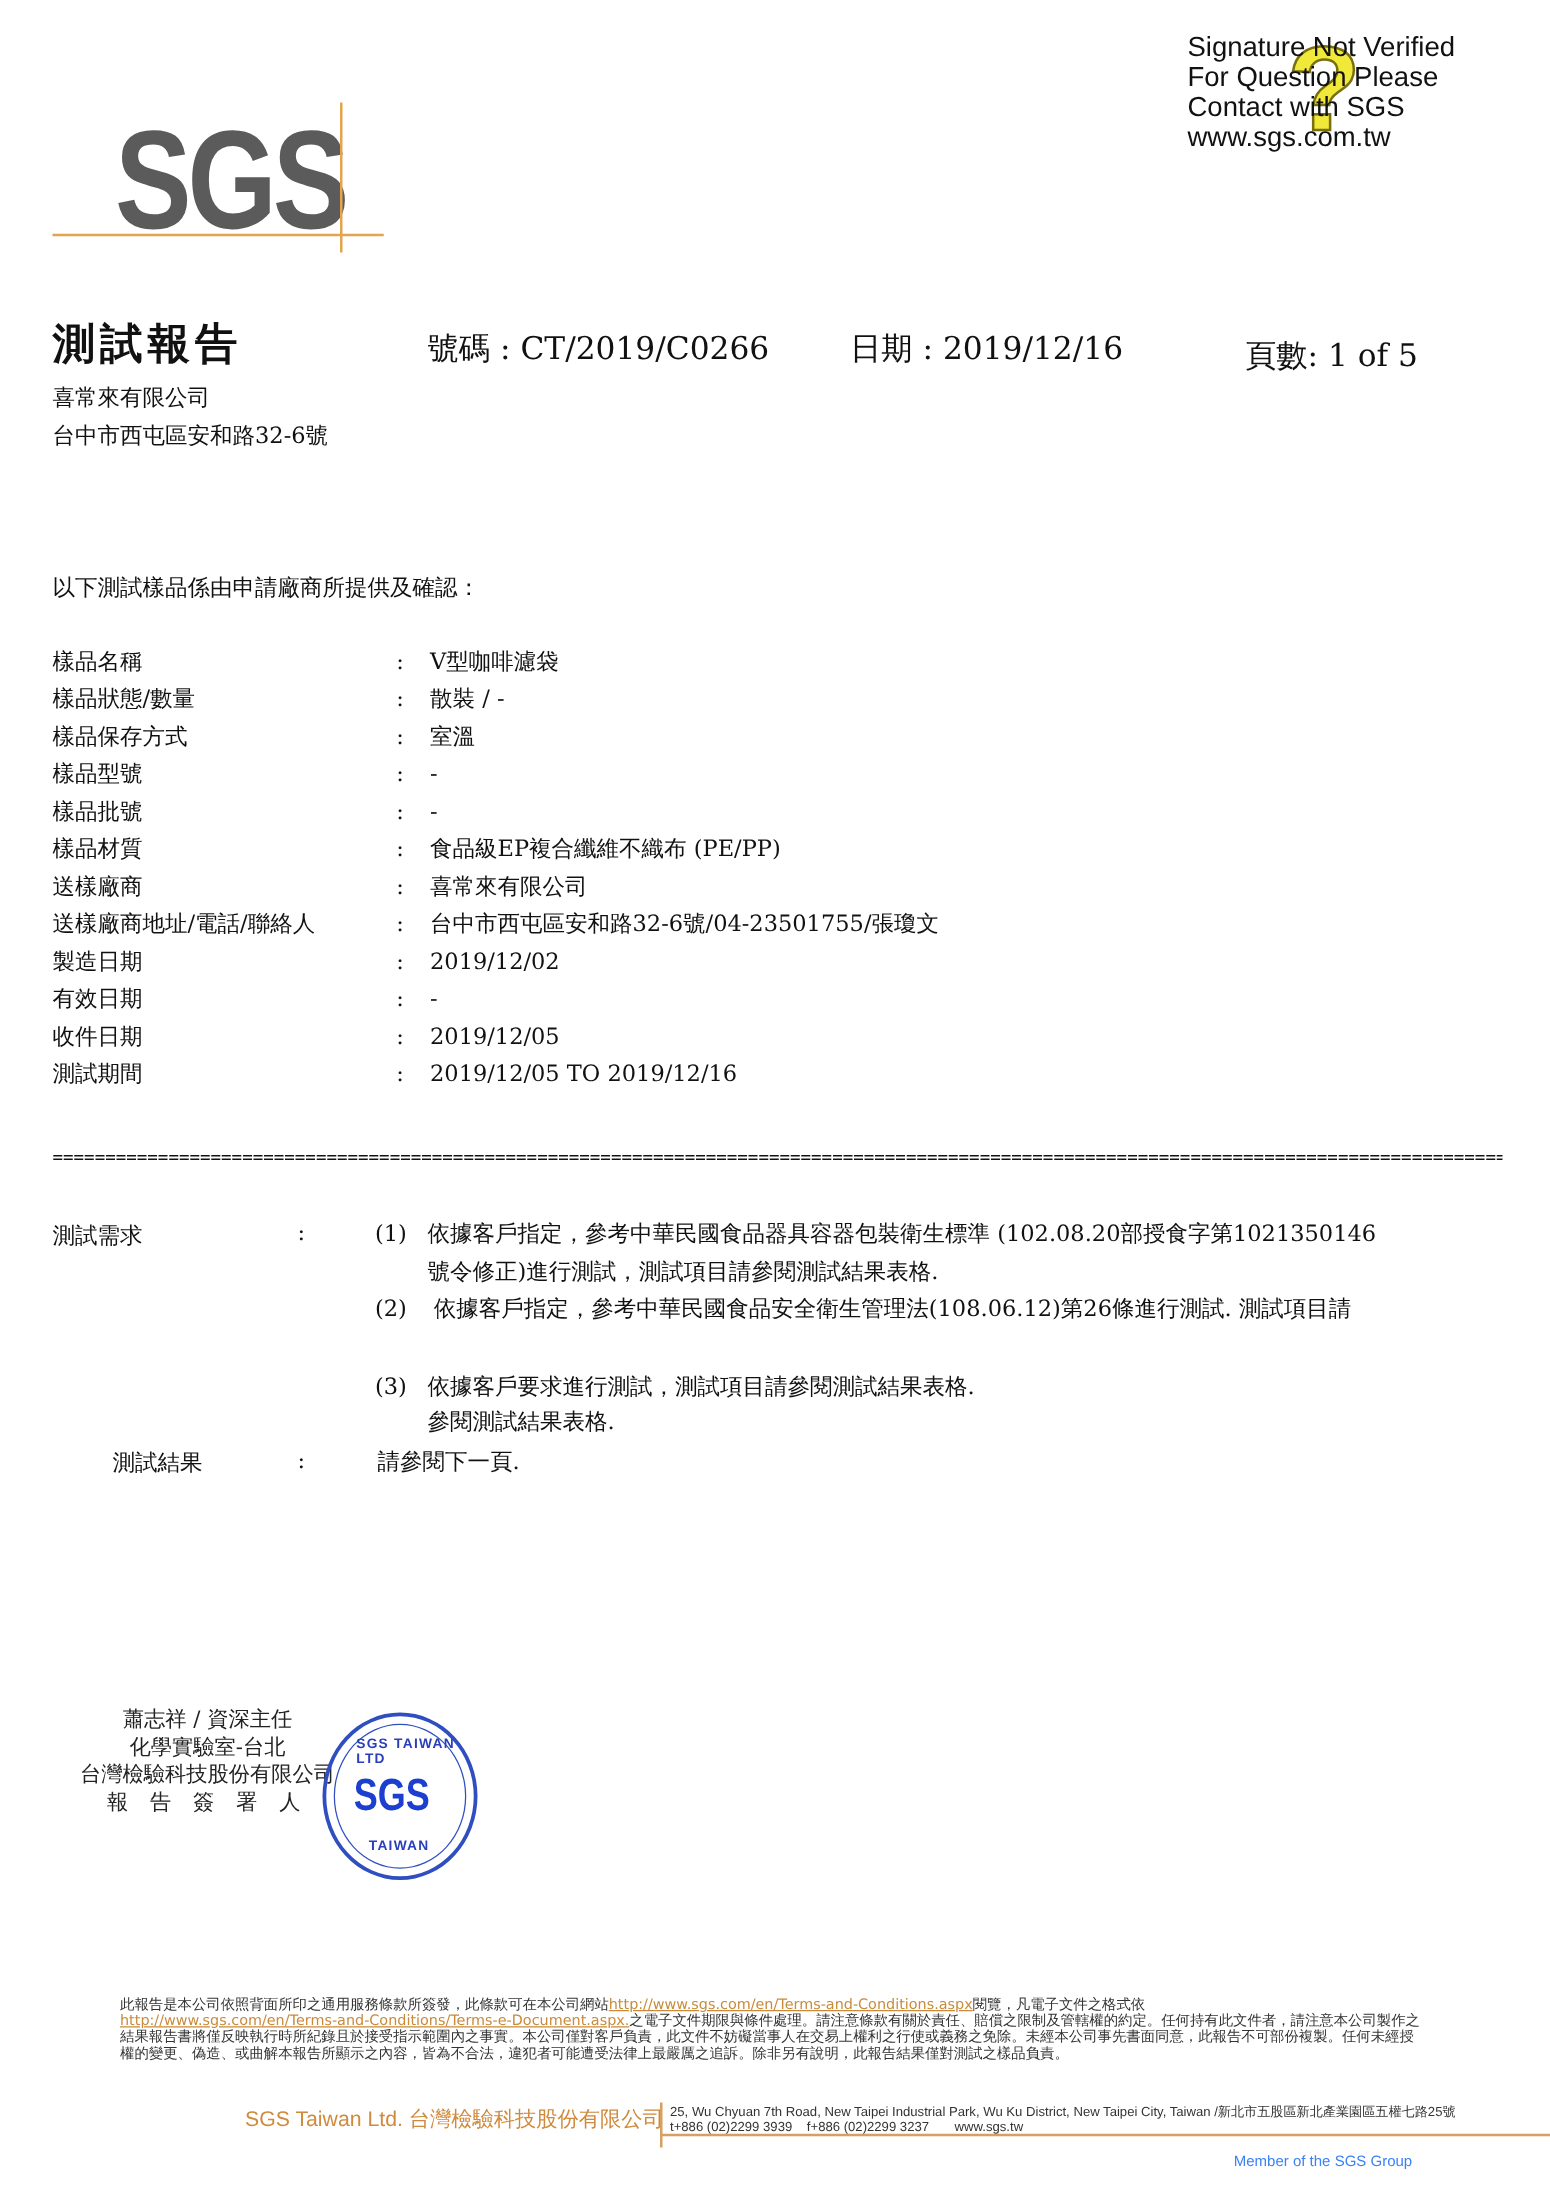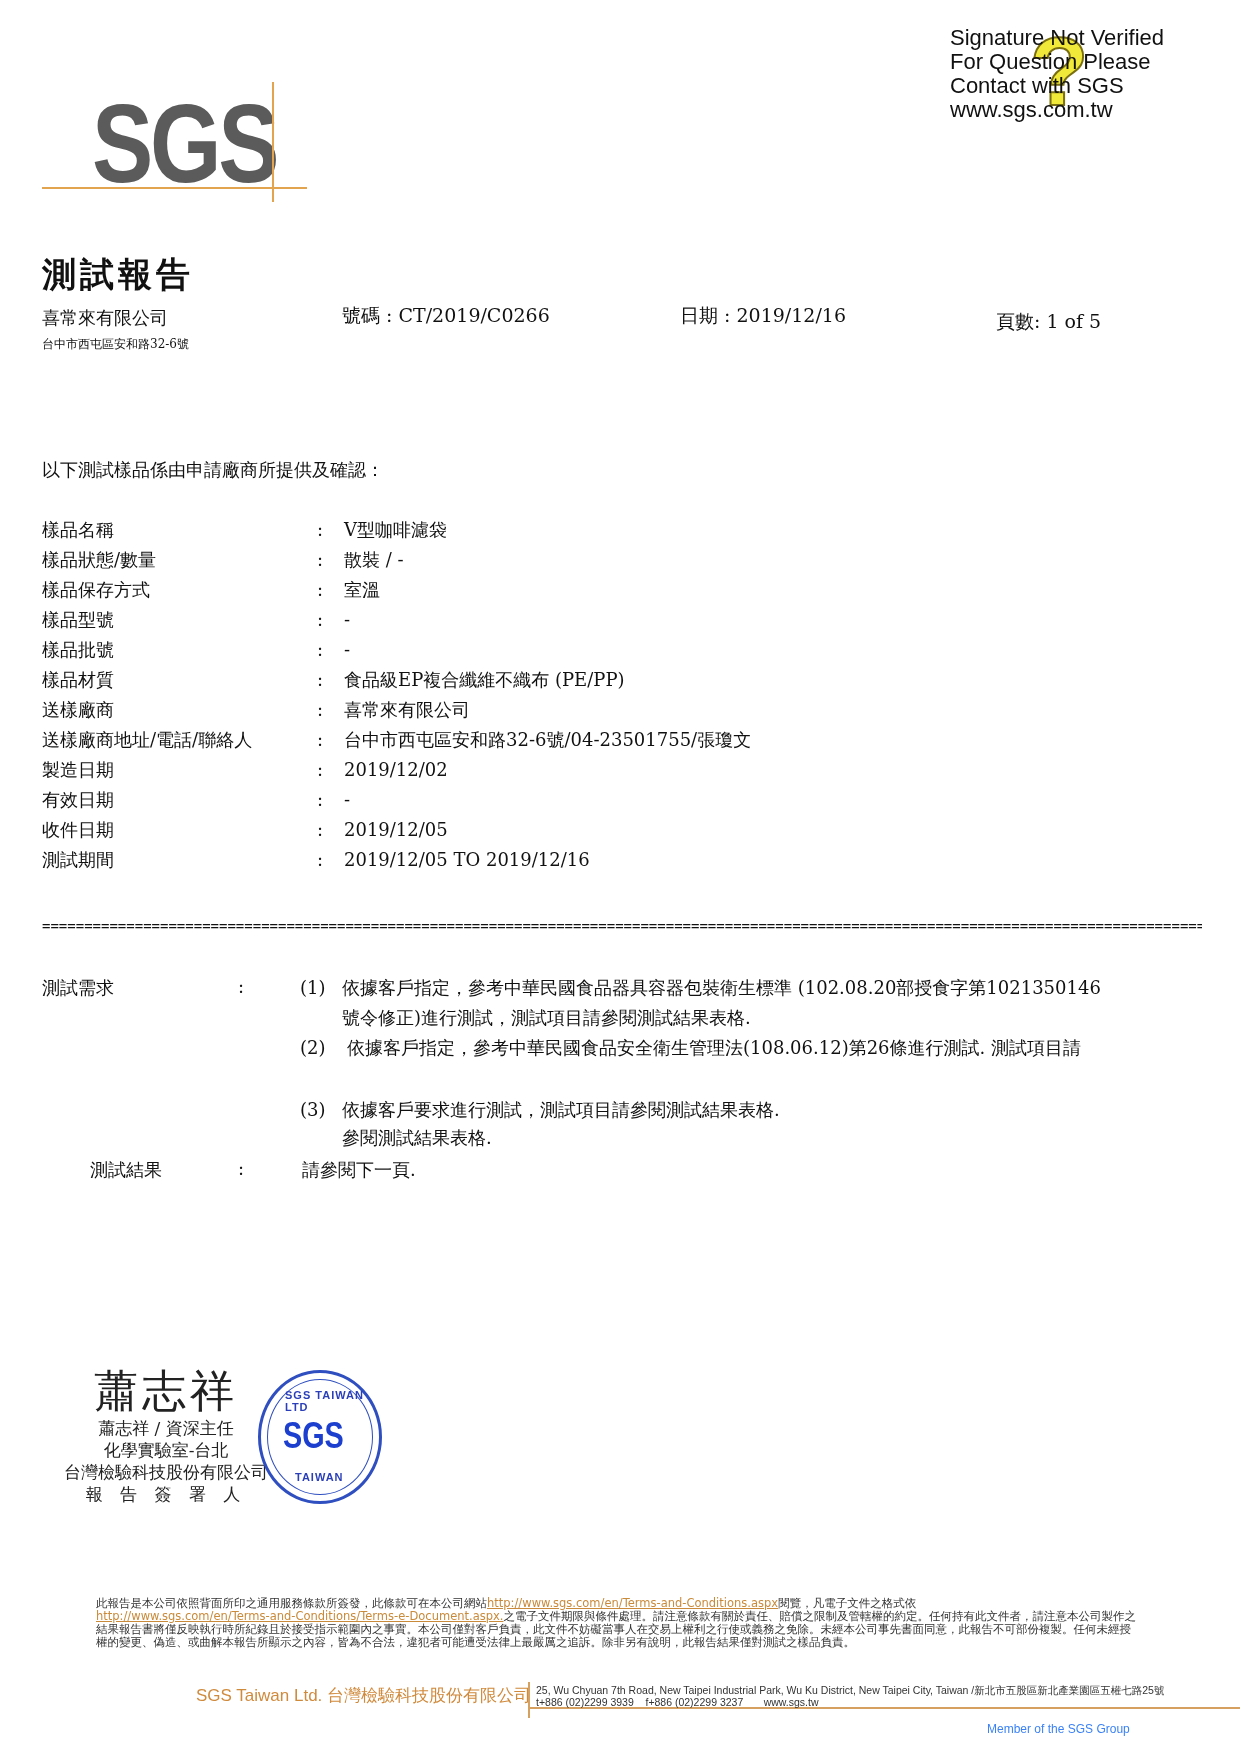--- a/index.html
+++ b/index.html
@@ -10,21 +10,21 @@
   .logo-text { left:92px; top:88px; font-family:"Liberation Sans", sans-serif; font-weight:bold;
                font-size:112px; letter-spacing:-4px; color:#5b5b5b; line-height:1; transform:scaleX(0.82); transform-origin:left top; }
   .logo-hline { left:42px; top:187px; width:265px; height:2px; background:#e3a44f; }
   .logo-vline { left:272px; top:82px; width:2px; height:120px; background:#e3a44f; }
   
   .sig-notice { left:950px; top:26px; font-family:"Liberation Sans", sans-serif; font-size:22px; line-height:24px; color:#111; z-index:2; }
   .sig-q { left:1030px; top:24px; font-family:"Liberation Sans", sans-serif; font-weight:bold; font-size:96px; color:#f1e93a;
            -webkit-text-stroke:2px #7a6f10; line-height:1; z-index:1; }
   
   .title { left:42px; top:252px; font-size:34px; font-weight:bold; letter-spacing:4px; }
-  .hdr { font-size:19px;margin-top:41px; }
+  .hdr { font-size:25px; }
   .field-row { position:absolute; left:42px; font-size:18px; height:28px; line-height:28px; white-space:nowrap; }
   .field-row .lbl { position:absolute; left:0; }
   .field-row .colon { position:absolute; left:275px; }
   .field-row .val { position:absolute; left:302px; }
   .sep { left:42px; top:918px; width:1160px; font-family:"DejaVu Sans Mono", monospace; font-size:14px; letter-spacing:0px; overflow:hidden; white-space:nowrap; color:#111; }
   .req-lbl { left:42px; font-size:18px; }
   .req-colon { left:238px; font-size:18px; }
   .req-item { font-size:18px; line-height:28px; white-space:nowrap; }
   
   .sign-block { left:36px; top:1365px; width:260px; text-align:center; font-size:17px; line-height:22px; color:#222; }
@@ -66,21 +66,21 @@
 <div class="abs hdr" style="left:680px; top:262px;">
   <span>日期 :</span>
   <span>2019/12/16</span>
 </div>
 <div class="abs hdr" style="left:996px; top:268px;text-align:right;">
   <span>頁數:</span>
   <span>1 of 5</span>
 </div>
 
 <div class="abs" style="left:42px; top:306px; font-size:18px;">喜常來有限公司</div>
-<div class="abs" style="left:42px; top:336px; font-size:12px;">台中市西屯區安和路32-6號</div>
+<div class="abs" style="left:42px; top:336px; font-size:18px;">台中市西屯區安和路32-6號</div>
 
 <div class="abs" style="left:42px; top:458px; font-size:18px;">以下測試樣品係由申請廠商所提供及確認：</div>
 
 <div>
   <div class="field-row" style="top:516px;">
       <span class="lbl">樣品名稱</span>
       <span class="colon">:</span>
       <span class="val">V型咖啡濾袋</span>
     </div>
   <div class="field-row" style="top:546px;">
@@ -153,21 +153,20 @@
   <div class="abs req-item" style="left:342px; top:1124px;">參閱測試結果表格.</div>
   <div class="abs req-item" style="left:300px; top:1096px;">(3)</div>
   <div class="abs req-item" style="left:342px; top:1096px;">依據客戶要求進行測試，測試項目請參閱測試結果表格.</div>
 </div>
 
 <div class="abs req-lbl" style="top:1158px;margin-left:48px;">測試結果</div>
 <div class="abs req-colon" style="top:1158px;">:</div>
 <div class="abs req-item" style="left:302px; top:1156px;">請參閱下一頁.</div>
 
 <div class="abs sign-block">
-  <div class="sign-hand">蕭志祥</div>
   <div>蕭志祥 / 資深主任</div>
   <div>化學實驗室-台北</div>
   <div>台灣檢驗科技股份有限公司</div>
   <div style="letter-spacing:6px;">報 告 簽 署 人</div>
 </div>
 <div class="abs stamp">
   <div class="stamp-inner"></div>
   <div class="stamp-top">SGS TAIWAN LTD</div>
   <div class="stamp-sgs">SGS</div>
   <div class="stamp-bot">TAIWAN</div>

